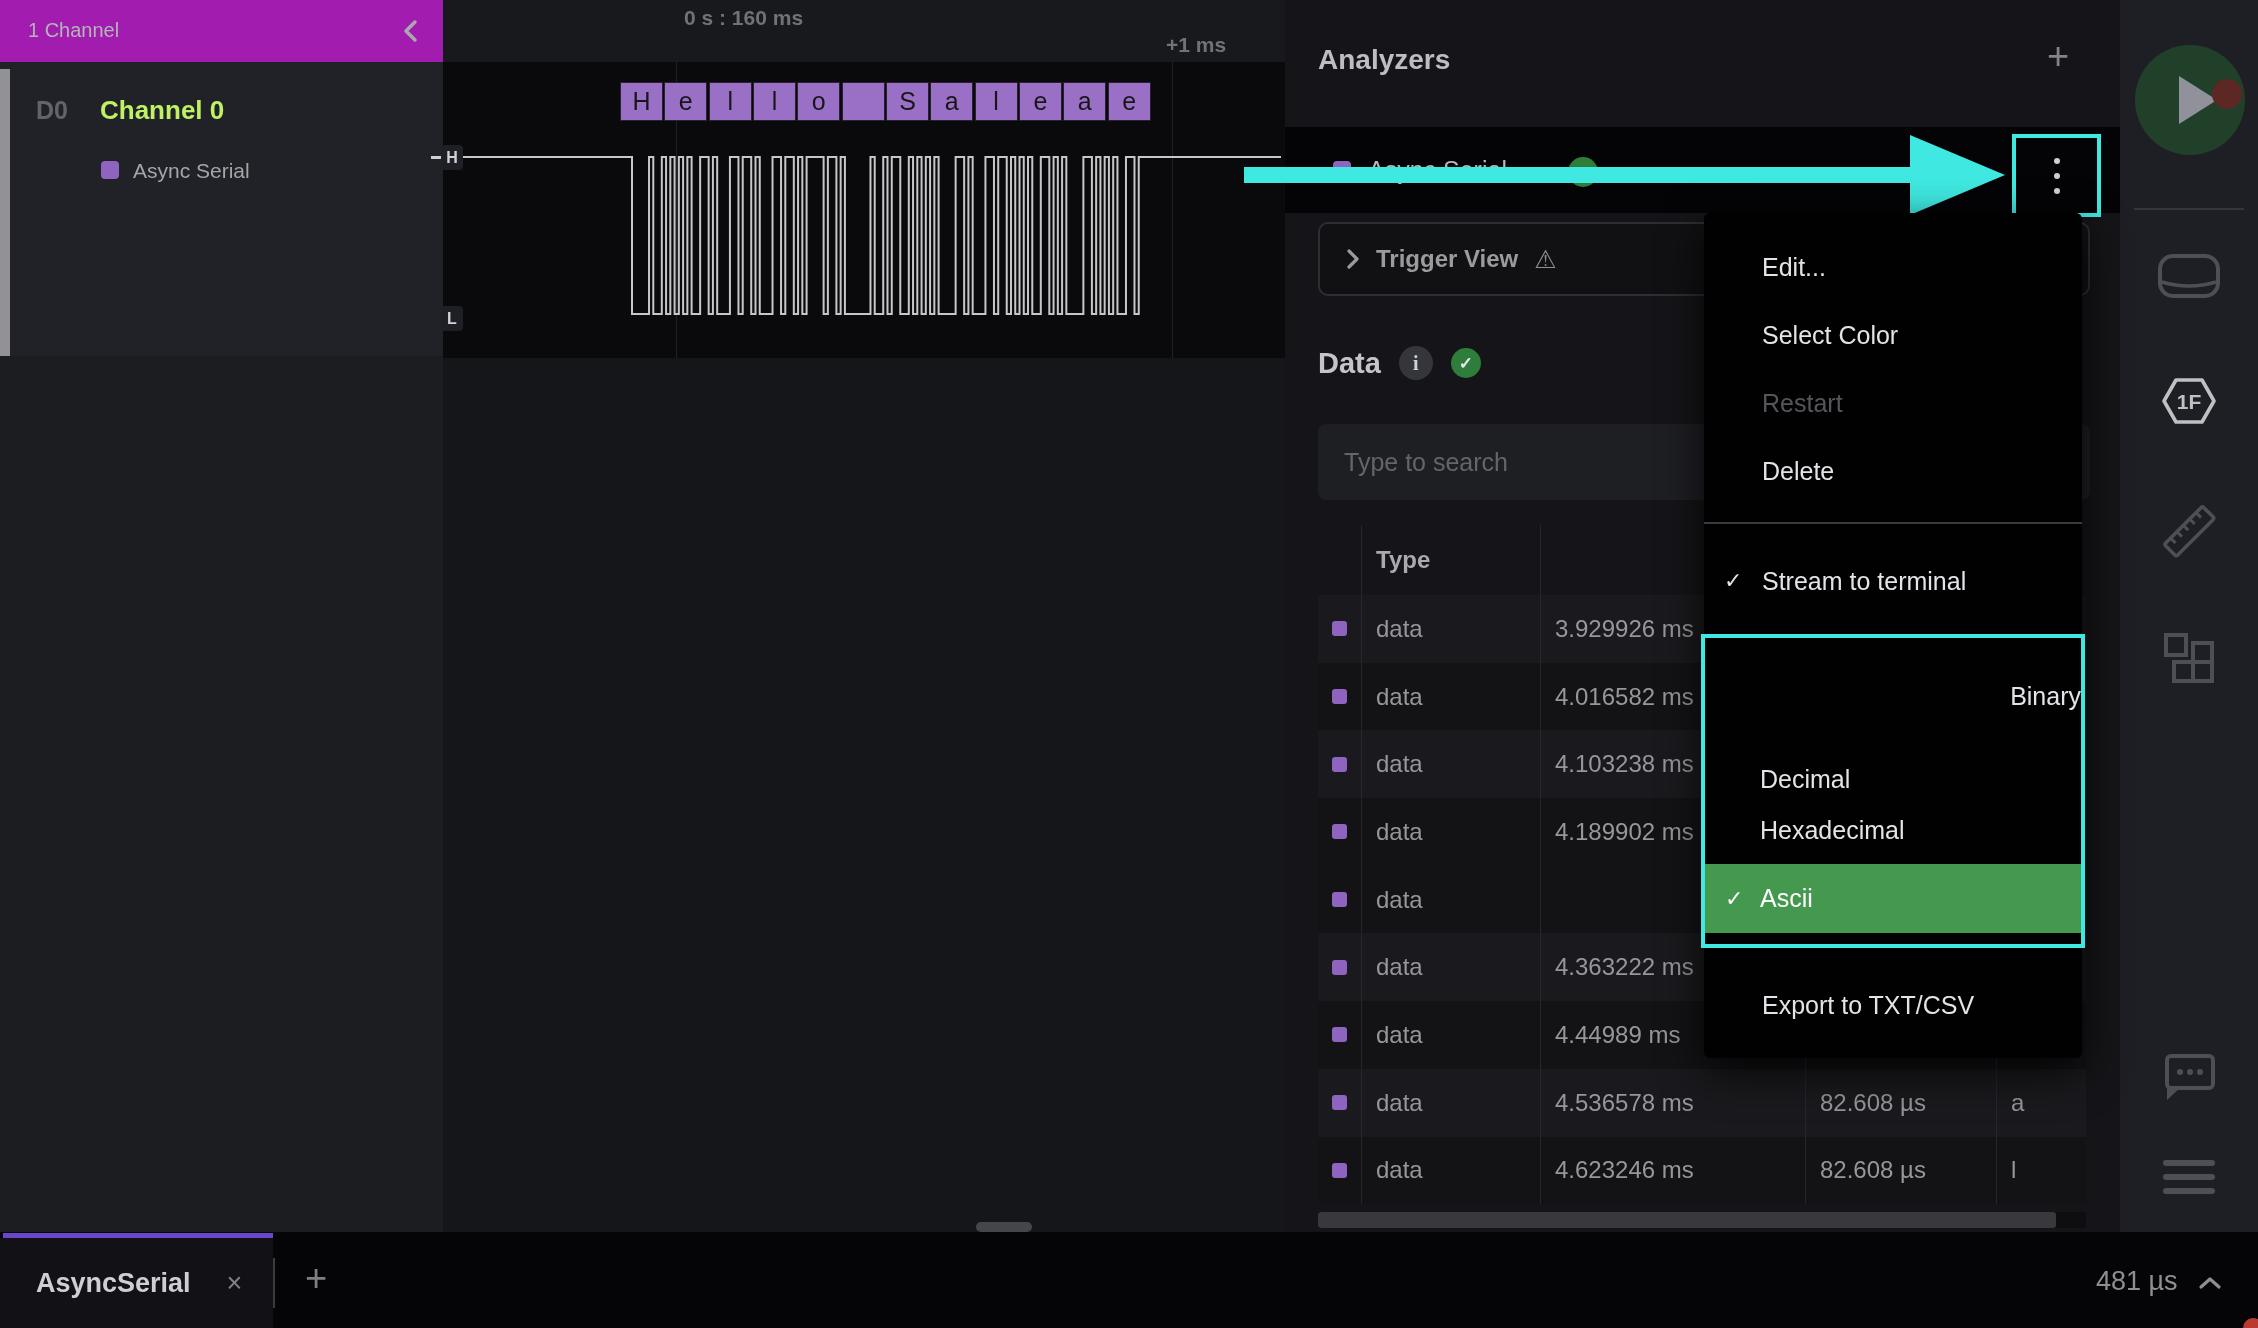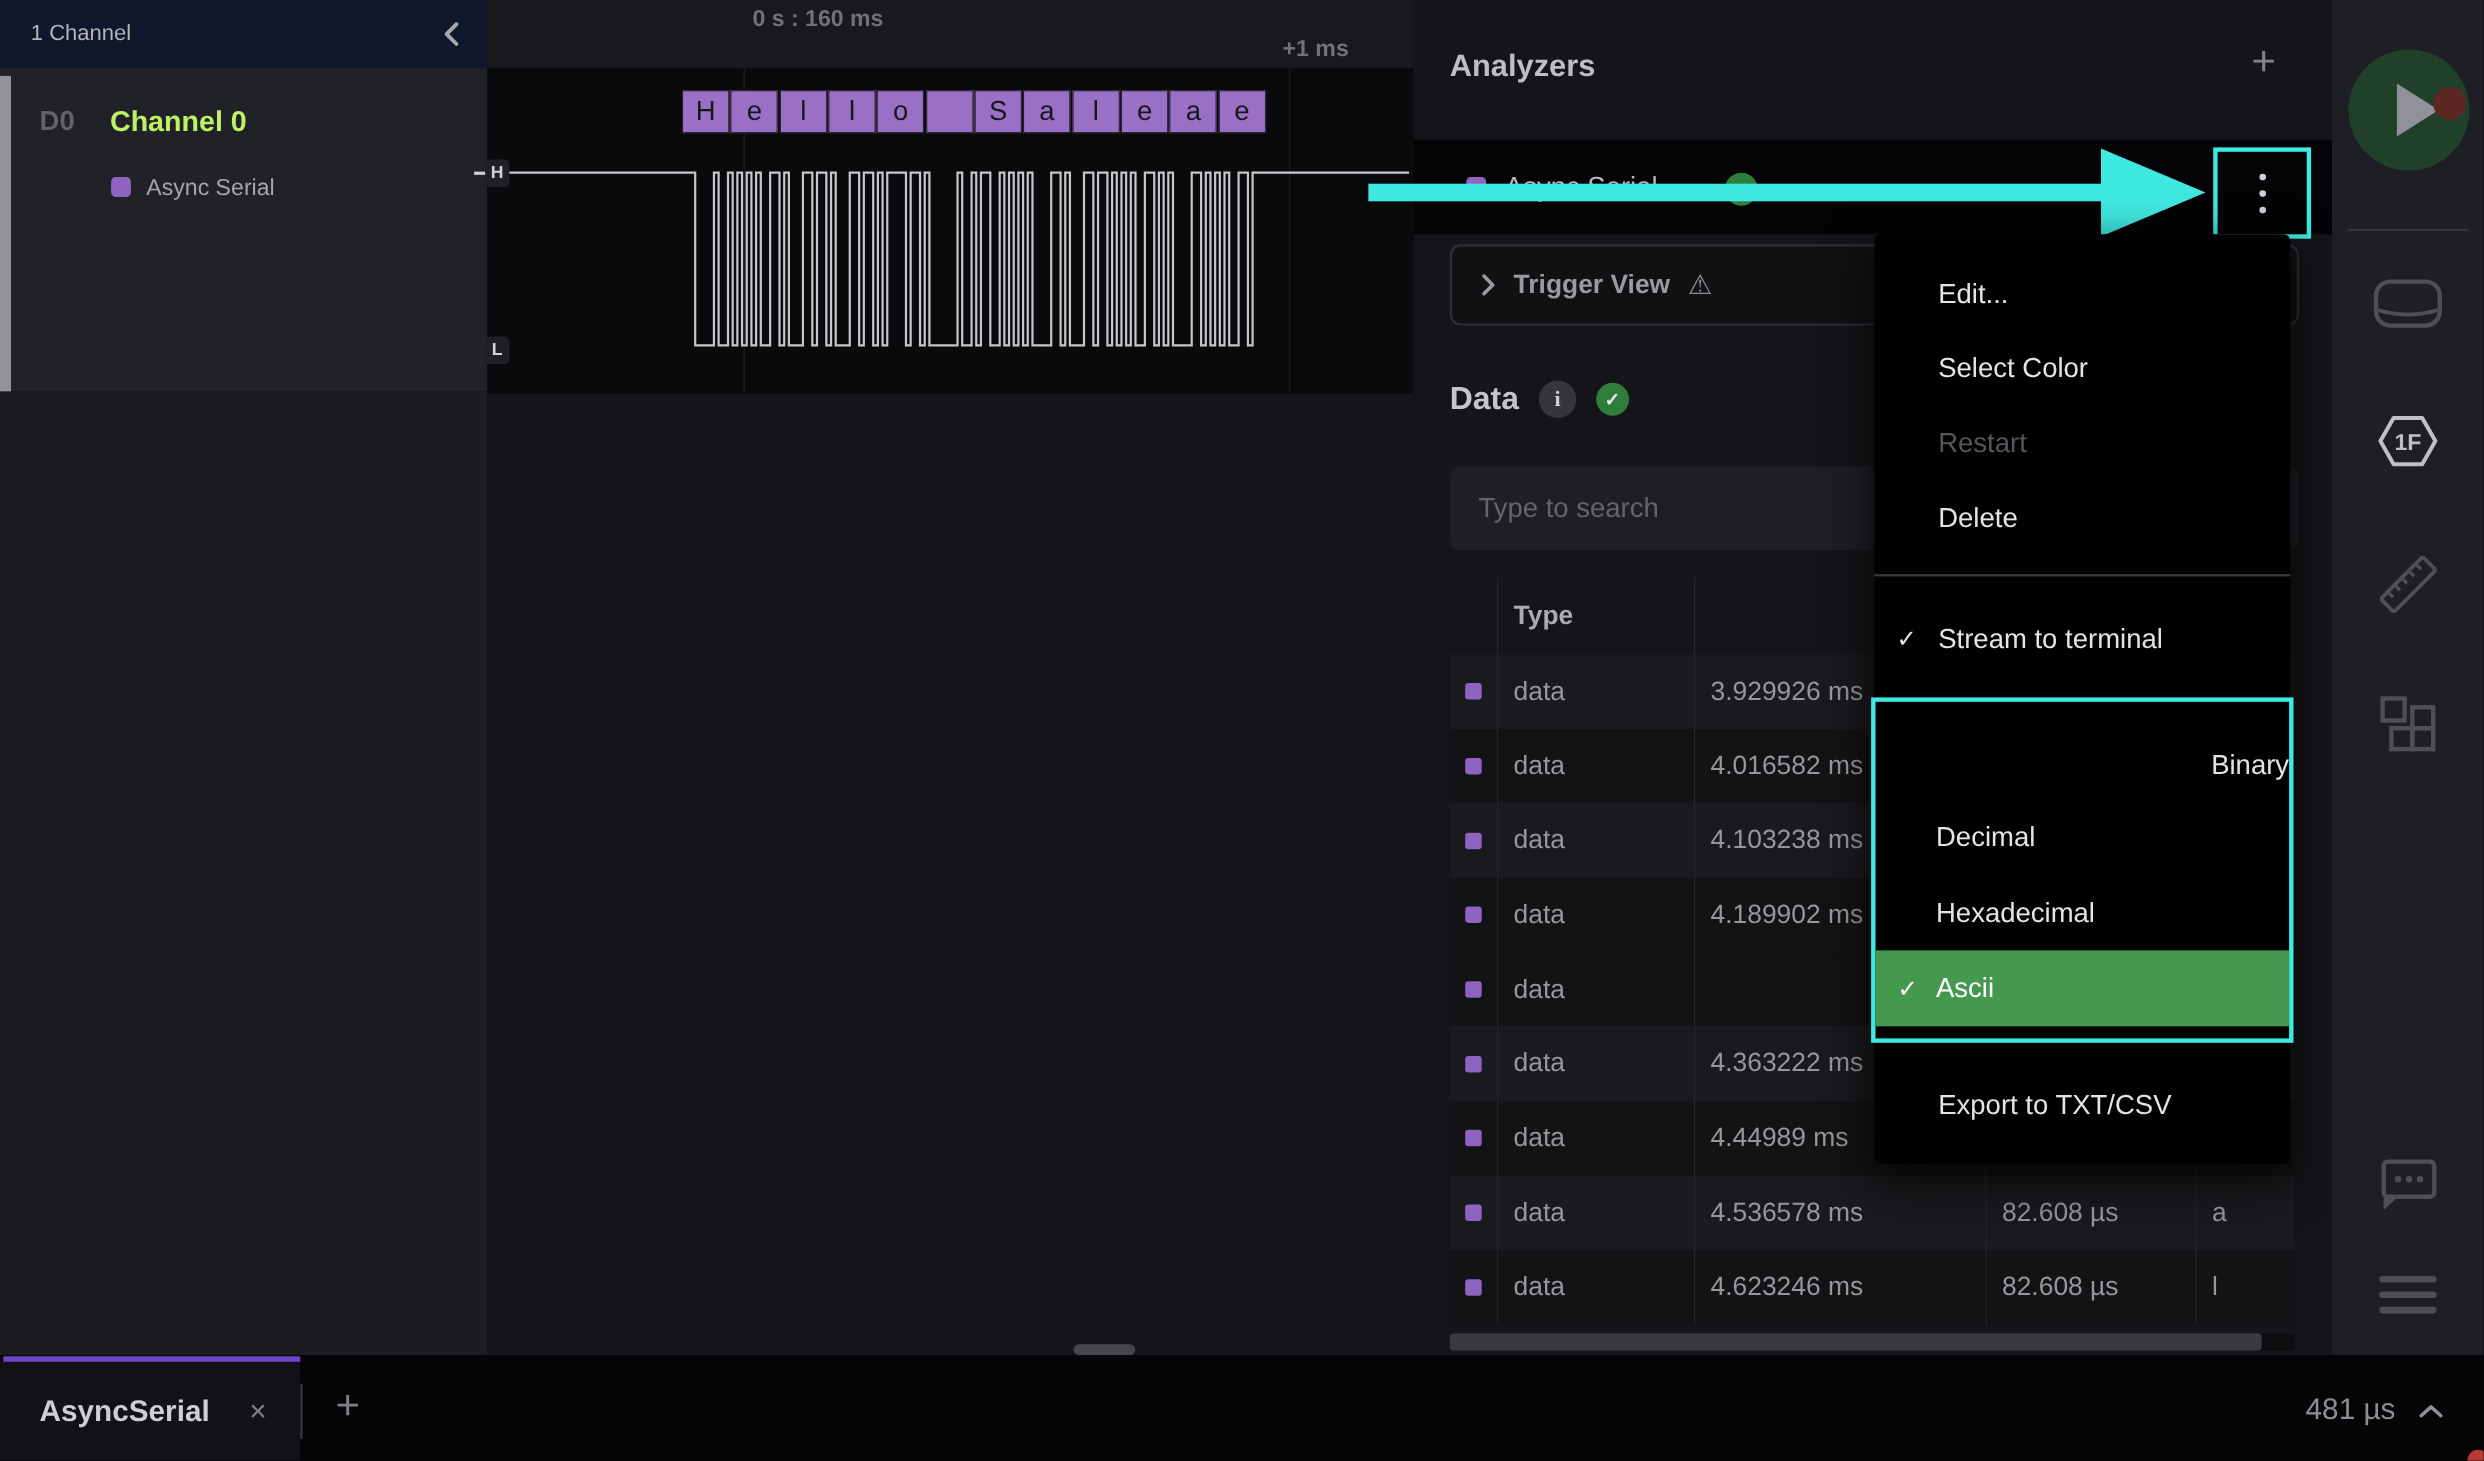--- a/index.html
+++ b/index.html
@@ -2,21 +2,21 @@
 <html><head>
 <meta charset="utf-8">
 <style>
   html,body{margin:0;padding:0;background:#000;}
   .app{position:relative;width:2258px;height:1328px;overflow:hidden;
        background:#0c0c0e;font-family:"Liberation Sans",sans-serif;
        -webkit-font-smoothing:antialiased;color:#c9c9ce;}
   .abs{position:absolute;}
 
   
-  .sidebar-header{left:0;top:0;width:443px;height:62px;background:#0f172a;}
+  .sidebar-header{left:0;top:0;width:443px;height:62px;background:#a21caf;}
   .sidebar-header-label{left:28px;top:19px;font-size:20px;color:#b4b4b9;}
   .collapse-btn{left:398px;top:18px;width:26px;height:26px;cursor:pointer;}
   .channel-block{left:0;top:62px;width:443px;height:294px;background:#212227;}
   .channel-scroll-strip{left:0;top:69px;width:10px;height:287px;background:#919196;}
   .channel-id{left:36px;top:96px;font-size:25px;font-weight:bold;color:#63636a;}
   .channel-name{left:100px;top:95px;font-size:26px;font-weight:bold;color:#bef264;}
   .swatch{width:18px;height:18px;border-radius:4px;background:#8f63c0;}
   .channel-analyzer-swatch{left:101px;top:161px;}
   .channel-analyzer-label{left:133px;top:159px;font-size:21px;color:#a4a4a9;}
   .sidebar-below{left:0;top:356px;width:443px;height:876px;background:#1c1d21;}
@@ -362,21 +362,21 @@
   <div class="abs ctx-menu" id="ctx-menu">
     <div class="menu-divider"></div>
     <div class="menu-item" style="top:336px;">
       <span class="menu-check">✓</span>
       <span>Stream to terminal</span>
     </div>
     <div class="radix-group" id="radix-group">
         <div class="radix-item" style="top: 28px; justify-content: flex-end;">
           <span>Binary</span>
         </div>
-        <div class="radix-item" style="top: 93px;">
+        <div class="radix-item" style="top: 111px;">
           <span>Decimal</span>
         </div>
         <div class="radix-item" style="top: 162px;">
           <span>Hexadecimal</span>
         </div>
         <div class="radix-item selected" style="top: 226px;">
           <span class="menu-check">✓</span>
           <span>Ascii</span>
         </div>
       </div>

